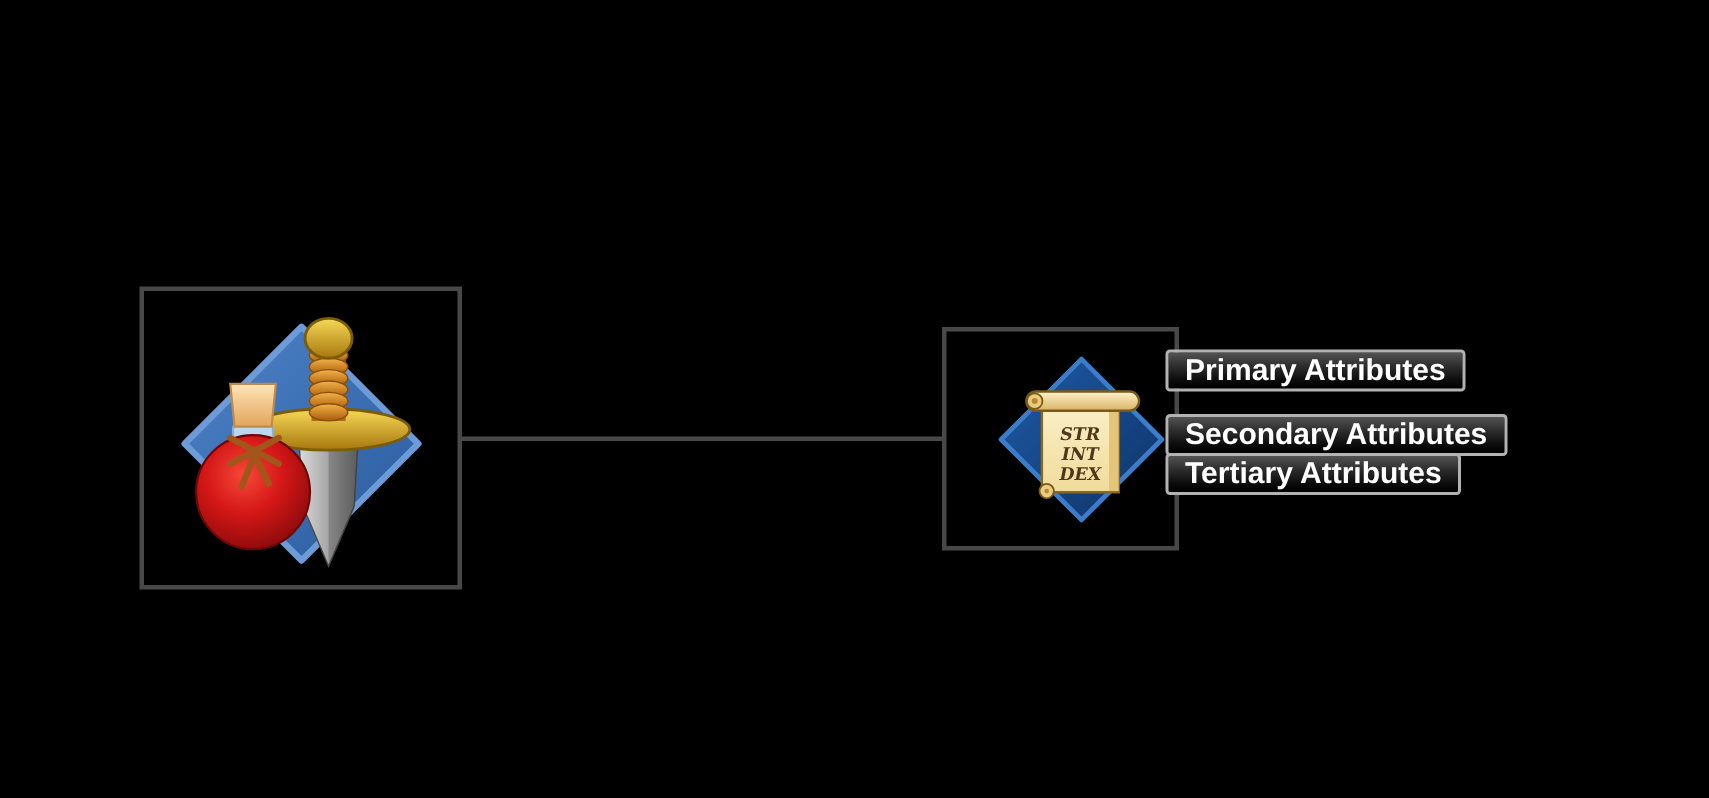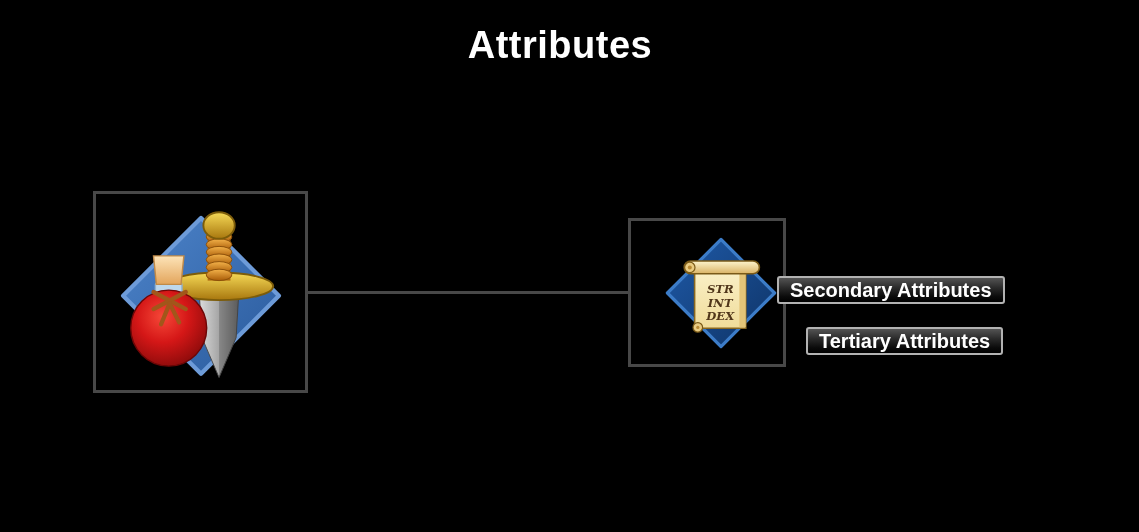--- a/index.html
+++ b/index.html
@@ -54,29 +54,28 @@
     color: #ffffff;
     font-size: 20px;
     font-weight: 600;
     border: 2px solid #b2b2b2;
     border-radius: 3px;
     background: linear-gradient(180deg, #535353 0%, #2b2b2b 40%, #0b0b0b 78%, #000000 100%);
     z-index: 3;
   }
   .attr-label.primary   { top: 233px; }
   .attr-label.secondary { top: 276px; }
-  .attr-label.tertiary  { top: 327px; margin-left: 29px; }
+  .attr-label.tertiary  { top: 302px; }
   svg { display: block; }
 </style>
 </head>
 <body>
 
 <div class="stage">
 
-  <div class="title">Attributes</div>
 
   <div class="connector"></div>
 
   <div class="node-box left-box">
     <span>
       <svg width="190" height="190" viewBox="0 0 200 200">
         <defs>
           <linearGradient id="dmdL" x1="0" y1="0" x2="1" y2="1">
             <stop offset="0" stop-color="#4d84ca"></stop>
             <stop offset="1" stop-color="#2a5a9c"></stop>
@@ -171,16 +170,17 @@
 
         <g font-family="DejaVu Serif, serif" font-style="italic" font-weight="bold" font-size="14.5" fill="#50361a" text-anchor="middle">
           <text x="79" y="80">STR</text>
           <text x="79" y="97">INT</text>
           <text x="79" y="114">DEX</text>
         </g>
       </svg>
     </span>
   </div>
 
+  <div class="attr-label primary">Primary Attributes</div>
   <div class="attr-label secondary">Secondary Attributes</div>
   <div class="attr-label tertiary">Tertiary Attributes</div>
 
 </div>
 
 </body></html>

